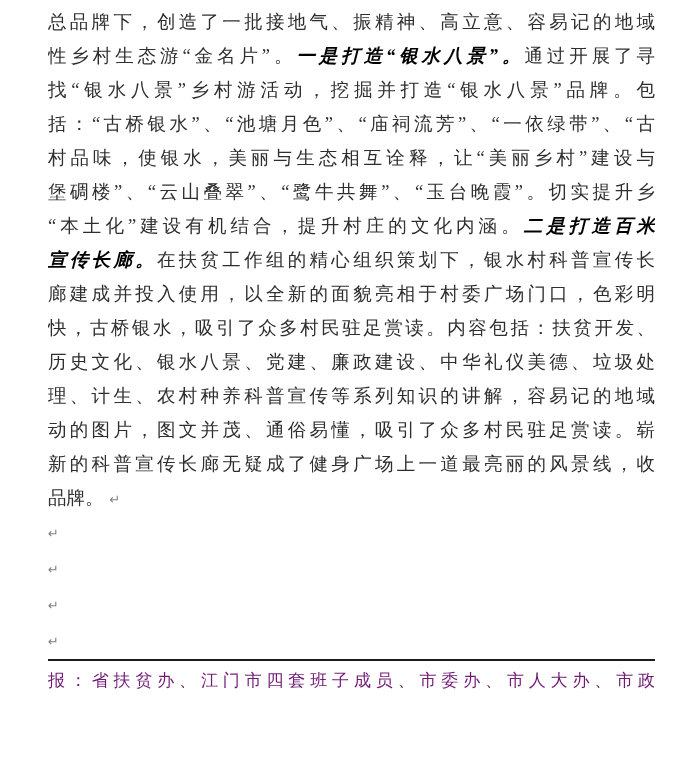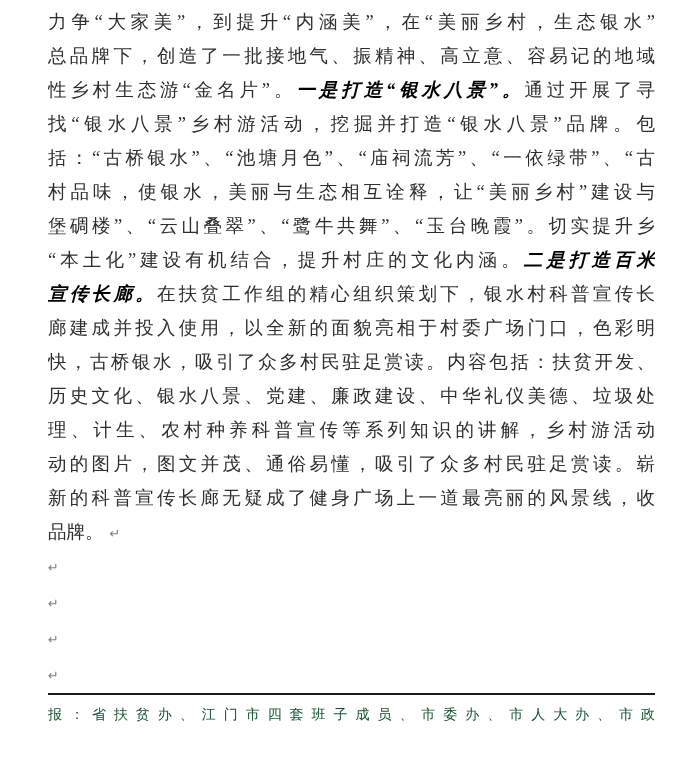--- a/index.html
+++ b/index.html
@@ -52,45 +52,44 @@
     margin-left: 6px;
   }
   .footer-rule {
     height: 0;
     border-top: 2px solid #1c1c1c;
     margin: 0;
   }
   .footer-line {
     height: 38px;
     line-height: 40px;
-    font-size: 14px;
-    color: #14532d;
+    font-size: 17px;
+    color: #701a75;
     text-align: justify;
     text-align-last: justify;
     overflow: hidden;
   }
 </style>
 </head>
 <body>
 
 <div class="page">
   <div>
-      <div class="text-line"><span class="run">力争“大家美”，到提升“内涵美”，在“美丽乡村，生态银水”</span></div>
       <div class="text-line"><span class="run">总品牌下，创造了一批接地气、振精神、高立意、容易记的地域</span></div>
       <div class="text-line"><span class="run">性乡村生态游“金名片”。</span><span class="run bold">一是打造“银水八景”。</span><span class="run">通过开展了寻</span></div>
       <div class="text-line"><span class="run">找“银水八景”乡村游活动，挖掘并打造“银水八景”品牌。包</span></div>
       <div class="text-line"><span class="run">括：“古桥银水”、“池塘月色”、“庙祠流芳”、“一依绿带”、“古</span></div>
       <div class="text-line"><span class="run">村品味，使银水，美丽与生态相互诠释，让“美丽乡村”建设与</span></div>
       <div class="text-line"><span class="run">堡碉楼”、“云山叠翠”、“鹭牛共舞”、“玉台晚霞”。切实提升乡</span></div>
       <div class="text-line"><span class="run">“本土化”建设有机结合，提升村庄的文化内涵。</span><span class="run bold">二是打造百米</span></div>
       <div class="text-line"><span class="run bold">宣传长廊。</span><span class="run">在扶贫工作组的精心组织策划下，银水村科普宣传长</span></div>
       <div class="text-line"><span class="run">廊建成并投入使用，以全新的面貌亮相于村委广场门口，色彩明</span></div>
       <div class="text-line"><span class="run">快，古桥银水，吸引了众多村民驻足赏读。内容包括：扶贫开发、</span></div>
       <div class="text-line"><span class="run">历史文化、银水八景、党建、廉政建设、中华礼仪美德、垃圾处</span></div>
-      <div class="text-line"><span class="run">理、计生、农村种养科普宣传等系列知识的讲解，乡村游活动</span></div>
+      <div class="text-line"><span class="run">理、计生、农村种养科普宣传等系列知识的讲解，容易记的地域</span></div>
       <div class="text-line"><span class="run">动的图片，图文并茂、通俗易懂，吸引了众多村民驻足赏读。崭</span></div>
       <div class="text-line"><span class="run">新的科普宣传长廊无疑成了健身广场上一道最亮丽的风景线，收</span></div>
       <div class="text-line short"><span class="run">品牌。</span><span class="pilcrow">↵</span></div>
       <div class="empty-line"><span class="pilcrow">↵</span></div>
       <div class="empty-line"><span class="pilcrow">↵</span></div>
       <div class="empty-line"><span class="pilcrow">↵</span></div>
       <div class="empty-line"><span class="pilcrow">↵</span></div>
     </div>
   <div class="footer-rule"></div>
   <div class="footer-line">报：省扶贫办、江门市四套班子成员、市委办、市人大办、市政</div>

